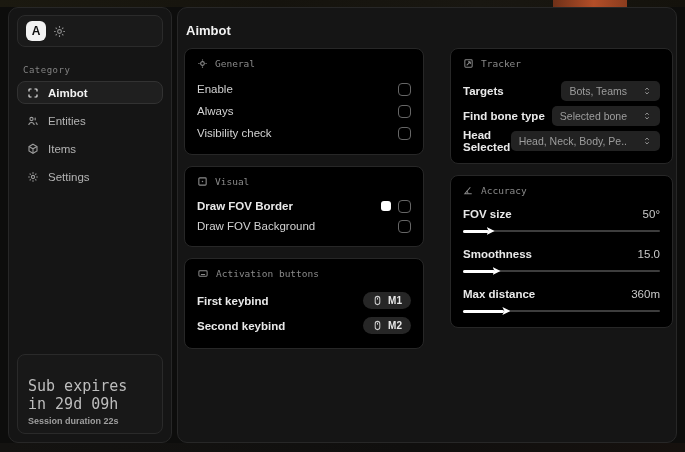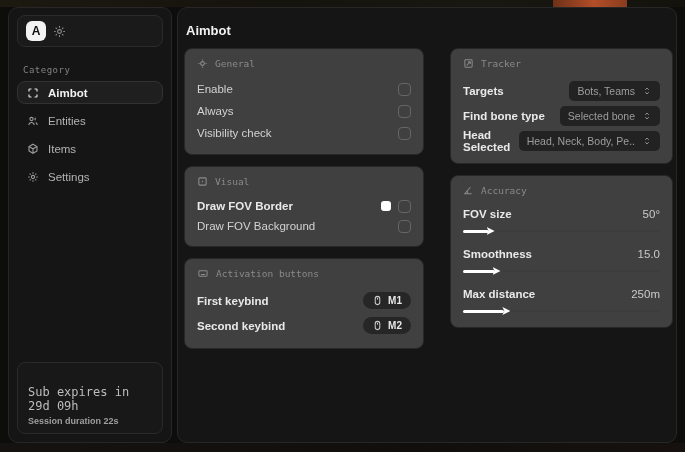--- a/index.html
+++ b/index.html
@@ -44,49 +44,49 @@
     border-radius:8px; color:#b3b3b3; cursor:pointer; border:1px solid transparent; }
   .nav-item.active { background:#1f1f1f; border-color:#323232; color:#f2f2f2; }
   .nav-label { font-size:11.5px; }
   .nav-item.active .nav-label { font-weight:bold; }
   .nav-icon { display:flex; color:#9c9c9c; }
   .nav-item.active .nav-icon { color:#e8e8e8; }
 
   .sub-card { position:absolute; left:8px; right:8px; bottom:8px;
     background:#181818; border:1px solid #2a2a2a; border-radius:8px;
     padding:6px 10px 7px; display:flex; flex-direction:column; gap:3px; }
-  .sub-line1 { font-size:12px; color:#bdbdbd;margin-top:16px; }
+  .sub-line1 { font-size:15px; color:#bdbdbd;margin-top:16px; }
   .sub-line2 { font-size:9px; font-weight:bold; color:#9f9f9f; }
 
   
   .main-title { position:absolute; left:8px; top:15px; font-size:13px; font-weight:bold; color:#f2f2f2; }
   .col { position:absolute; top:40px; width:240px; display:flex; flex-direction:column; gap:11px; }
   .col-left { left:6px; }
   .col-right { left:255px;padding-left:17px; }
 
-  .card { background:#404040; border:1px solid #272727; border-radius:8px; padding:9px 12px 10px; }
+  .card { background:#000000; border:1px solid #272727; border-radius:8px; padding:9px 12px 10px; }
   .card-header { display:flex; align-items:center; gap:7px; font-size:9.5px; color:#8a8a8a;
     margin-bottom:9px; }
   .sec-icon { display:flex; color:#8a8a8a; }
 
   .row { display:flex; align-items:center; justify-content:space-between; height:22px; }
   .row-label { font-size:11.5px; color:#d2d2d2; }
   .row-label.bold { font-weight:bold; color:#e9e9e9; }
   .row-right { display:flex; align-items:center; gap:7px; }
 
   .checkbox { width:13px; height:13px; border:1.5px solid #666; border-radius:4px;
     background:transparent; cursor:pointer; flex:0 0 auto; }
   .swatch { width:10px; height:10px; border-radius:3px; cursor:pointer; }
 
   .keybind { display:flex; align-items:center; gap:5px; background:#262626; border:none;
     border-radius:9px; padding:3px 9px; color:#e8e8e8; font-size:10px; font-weight:bold;
     cursor:pointer; font-family:"Liberation Sans", sans-serif; }
   .keybind svg { color:#cfcfcf; }
 
-  .dropdown { display:flex; align-items:center; gap:7px; background:#222; border:none;
+  .dropdown { display:flex; align-items:center; gap:15px; background:#222; border:none;
     border-radius:5px; padding:4px 8px; color:#9d9d9d; font-size:10.5px; cursor:pointer;
     font-family:"Liberation Sans", sans-serif; max-width:152px; }
   .dropdown .dd-text { white-space:nowrap; overflow:hidden; text-overflow:clip; }
   .dropdown svg { flex:0 0 auto; color:#9d9d9d; }
 
   .slider-group { margin-bottom:10px; }
   .slider-head { display:flex; justify-content:space-between; align-items:center; height:18px; margin-bottom:5px; }
   .slider-value { font-size:11.5px; color:#c9c9c9; }
   .slider-track { position:relative; height:7px; cursor:pointer; }
   .slider-track::before { content:""; position:absolute; left:0; right:0; top:2px; height:2px;
@@ -317,21 +317,21 @@
         </div>
         <div class="slider-track">
           <div class="slider-fill" style="width: 16%;"></div>
           <div class="slider-thumb" style="left: 16%;"></div>
         </div>
       </div>
 
       <div class="slider-group" style="margin-bottom:2px">
         <div class="slider-head">
           <span class="row-label bold">Max distance</span>
-          <span class="slider-value">250m</span>
+          <span class="slider-value">360m</span>
         </div>
         <div class="slider-track">
           <div class="slider-fill" style="width: 21%;"></div>
           <div class="slider-thumb" style="left: 21%;"></div>
         </div>
       </div>
     </div>
   </div>
 </div>
 

